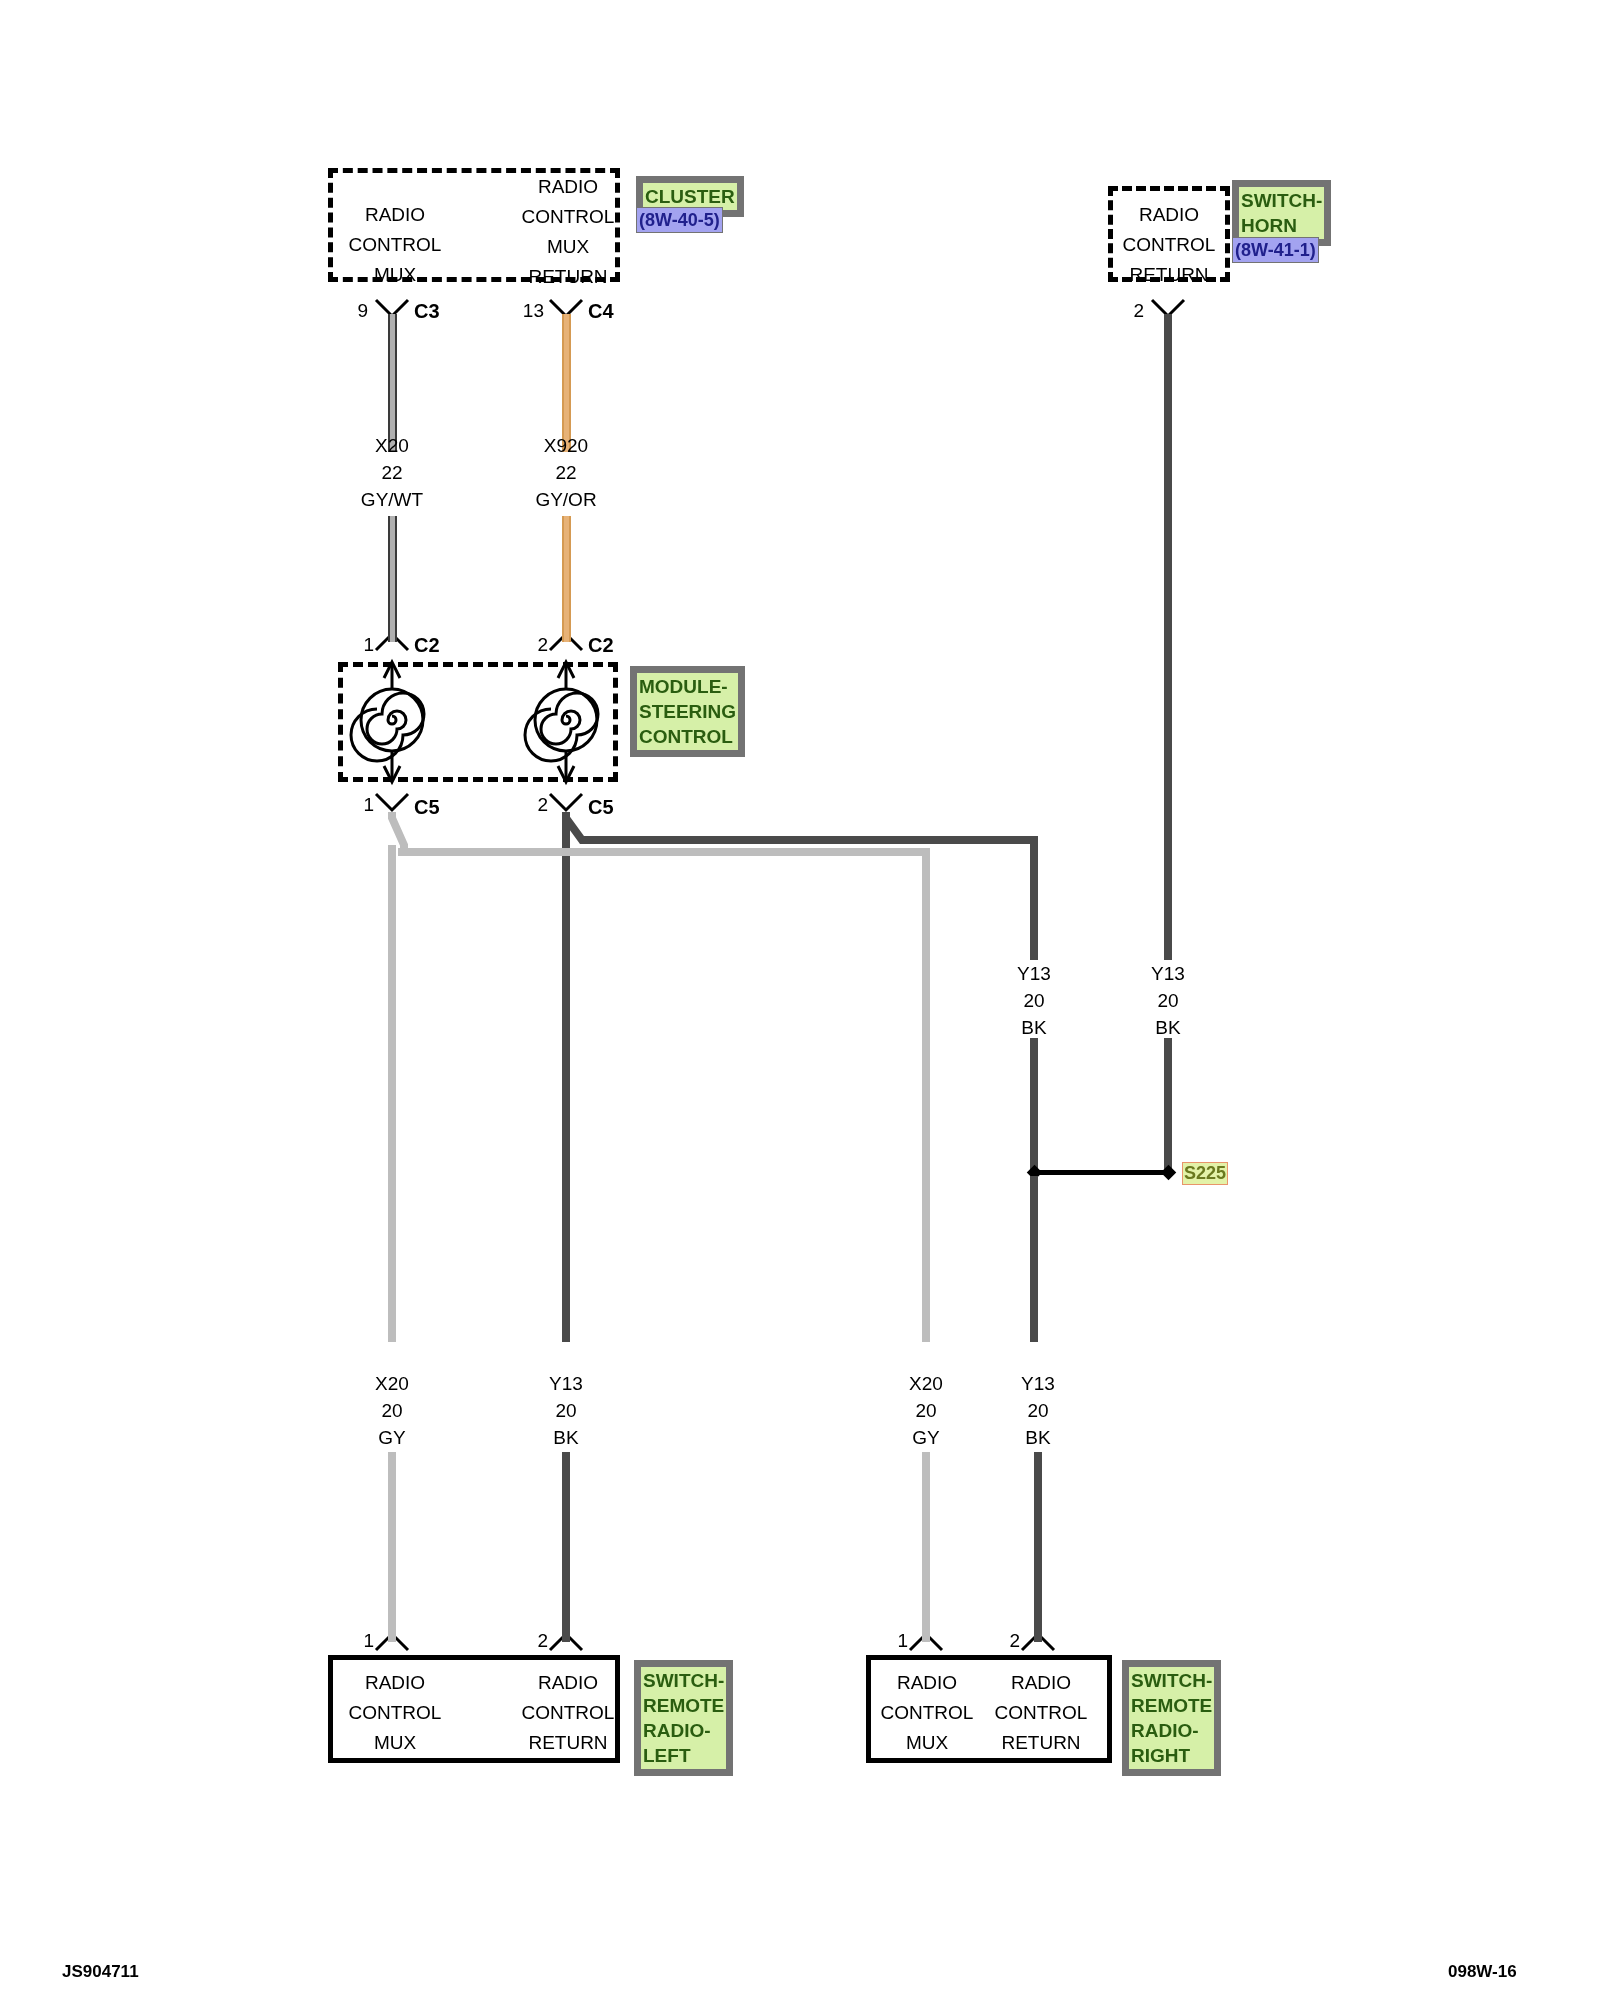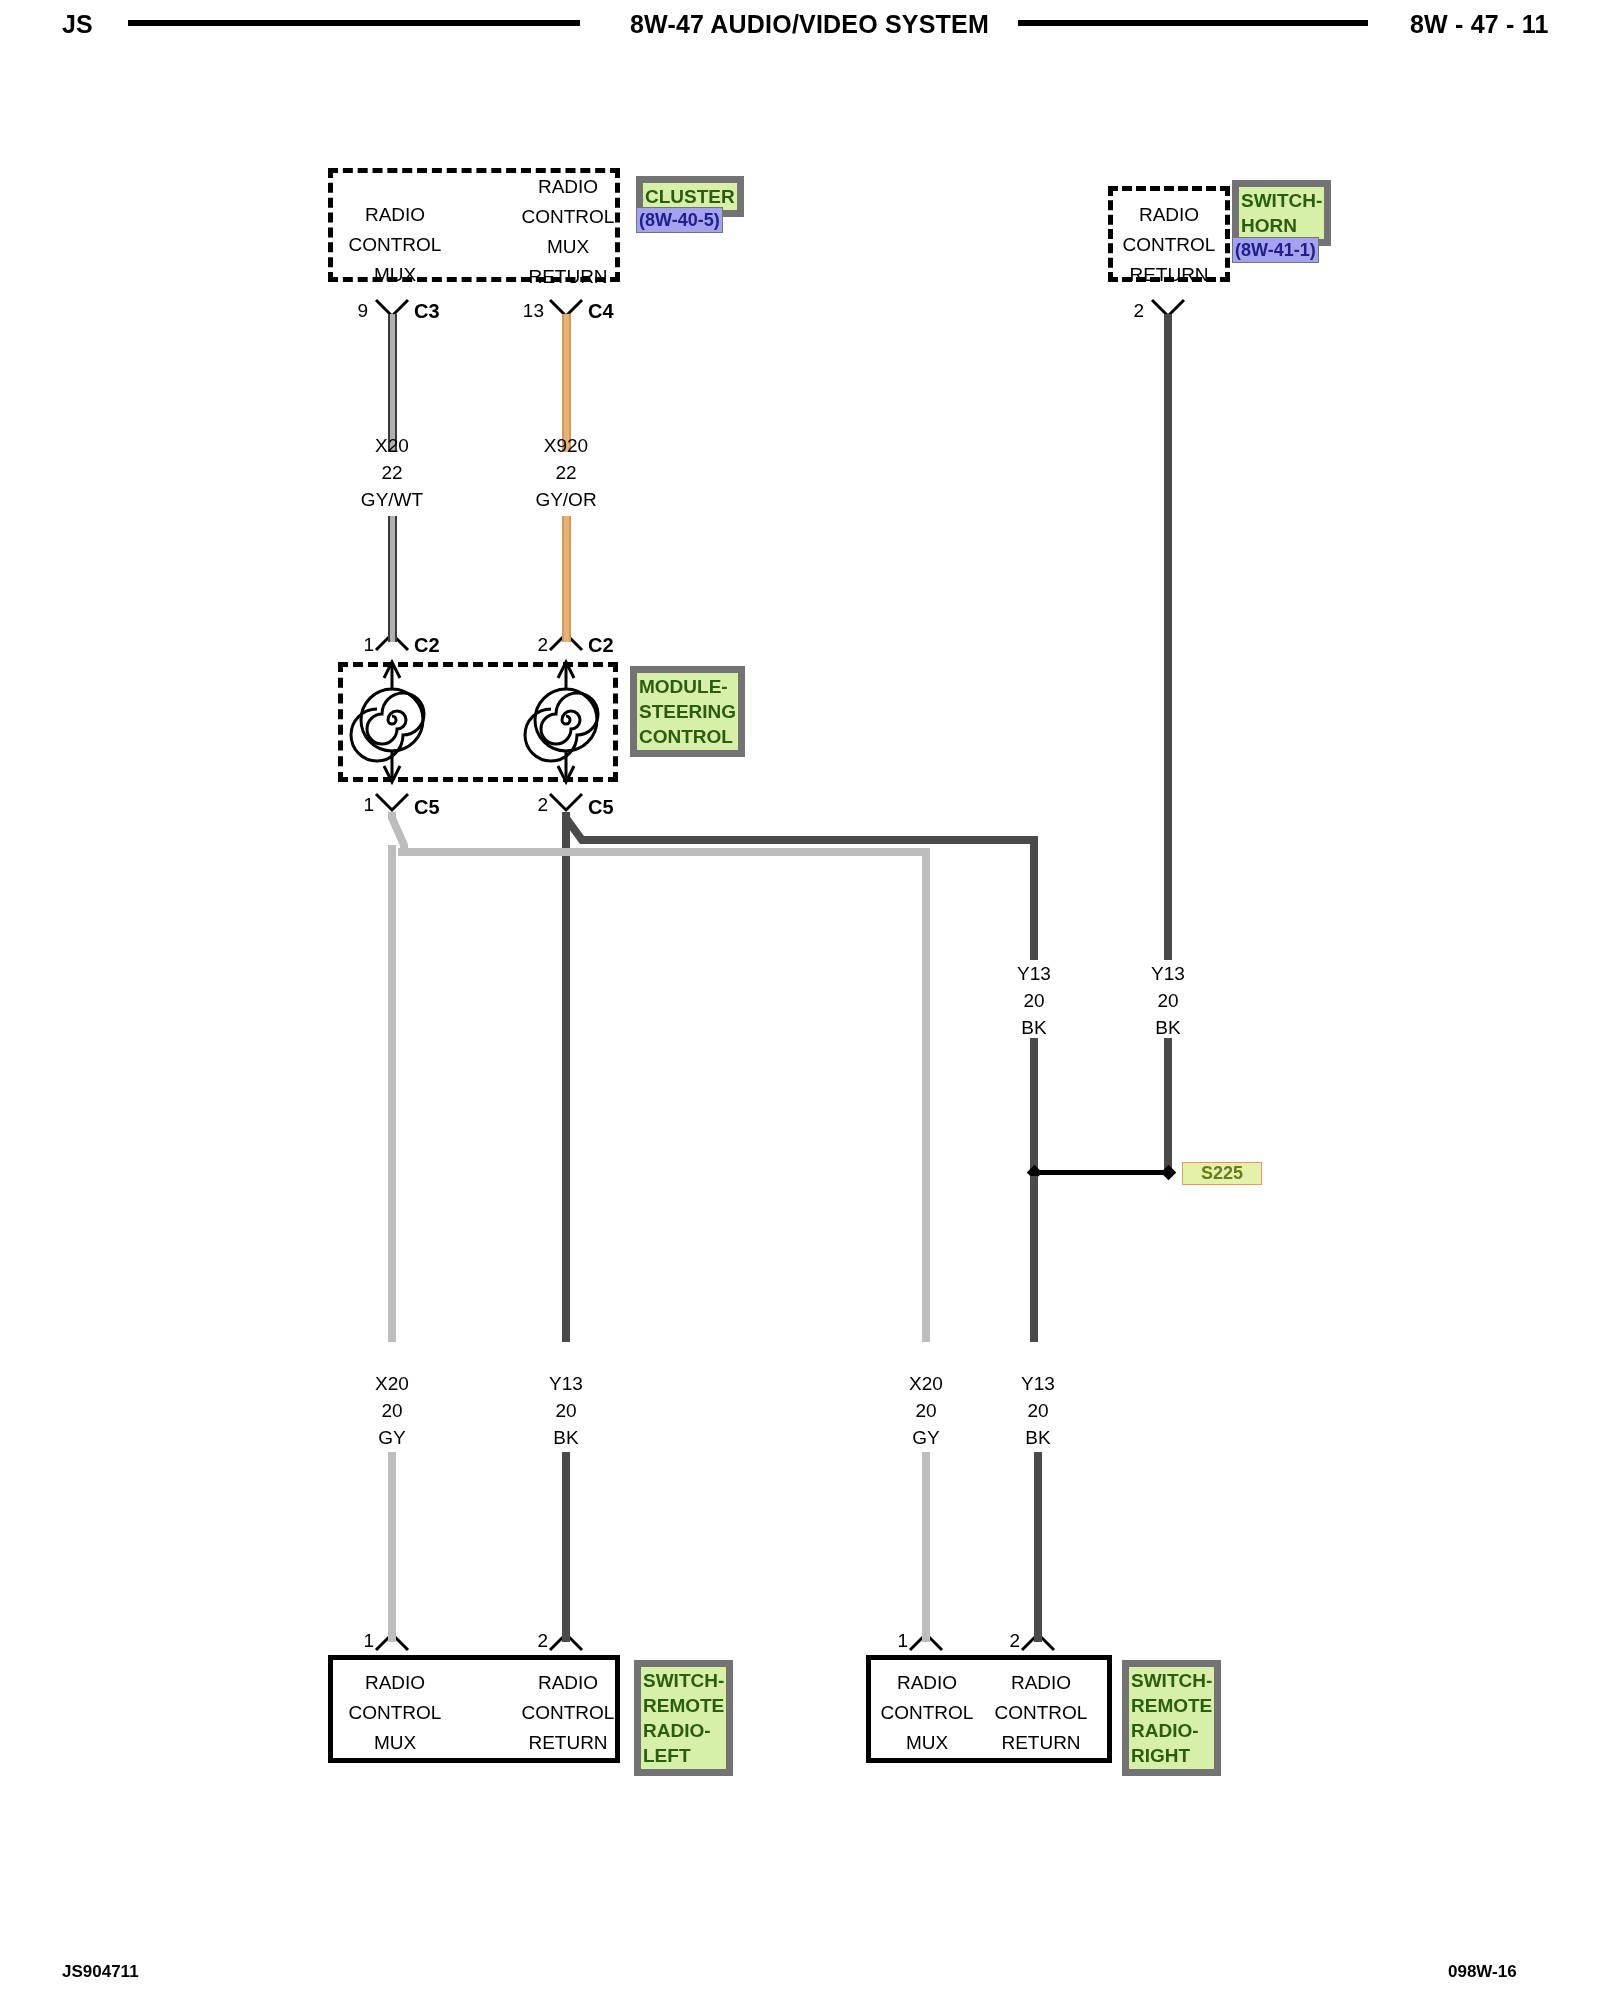--- a/index.html
+++ b/index.html
@@ -150,21 +150,21 @@
     padding: 0px 2px;
     white-space: nowrap;
   }
   .hl-splice {
     position: absolute;
     font-size: 18px;
     font-weight: bold;
     color: #6b7a1f;
     background: #e3f2a8;
     border: 1px solid #e8956a;
-    padding: 0 18px;
+    padding: 0 1px;
     white-space: nowrap;
   }
 
   
   .splice-dot {
     position: absolute;
     width: 11px; height: 11px;
     background: #000;
     transform: rotate(45deg);
   }
@@ -172,27 +172,20 @@
     position: absolute;
     height: 5px;
     background: #000;
   }
 </style>
 </head>
 <body>
 
 <div id="page">
 
-  <div id="header">
-    <div class="hdr-text" id="hdr-left">JS</div>
-    <div class="hdr-rule" id="hdr-rule-left"></div>
-    <div class="hdr-text" id="hdr-title">8W-47 AUDIO/VIDEO SYSTEM</div>
-    <div class="hdr-rule" id="hdr-rule-right"></div>
-    <div class="hdr-text" id="hdr-right">8W - 47 - 11</div>
-  </div>
 
   <svg class="svg-layer" viewBox="0 0 1600 2000">
 
     <path d="M 376 300 L 392 316 L 408 300" fill="none" stroke="#000" stroke-width="3"></path>
 
     <path d="M 550 300 L 566 316 L 582 300" fill="none" stroke="#000" stroke-width="3"></path>
 
     <path d="M 1152 300 L 1168 316 L 1184 300" fill="none" stroke="#000" stroke-width="3"></path>
 
     <path d="M 376 650 L 392 634 L 408 650" fill="none" stroke="#000" stroke-width="3"></path>

